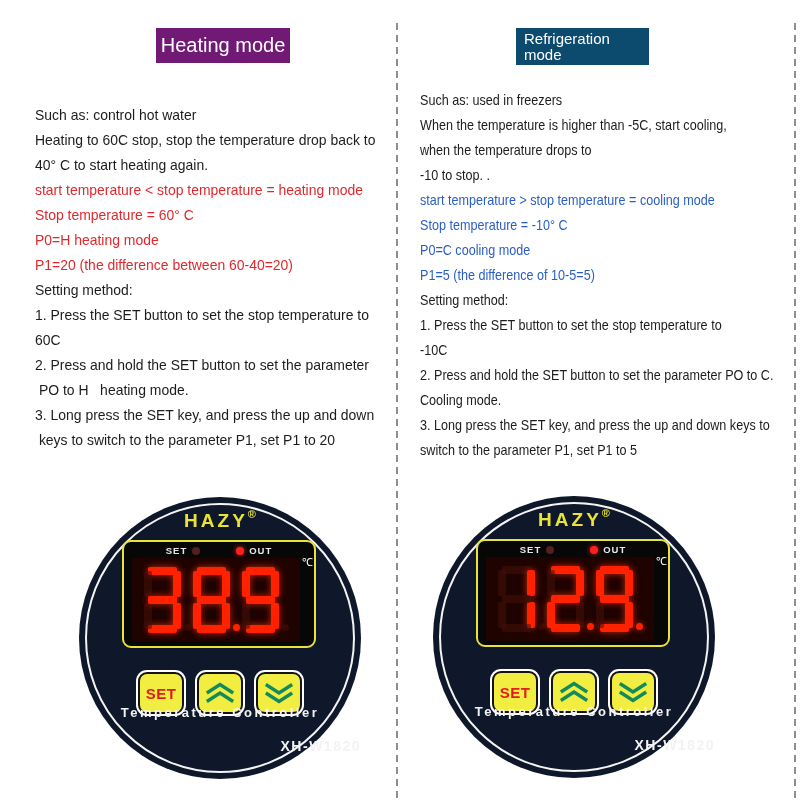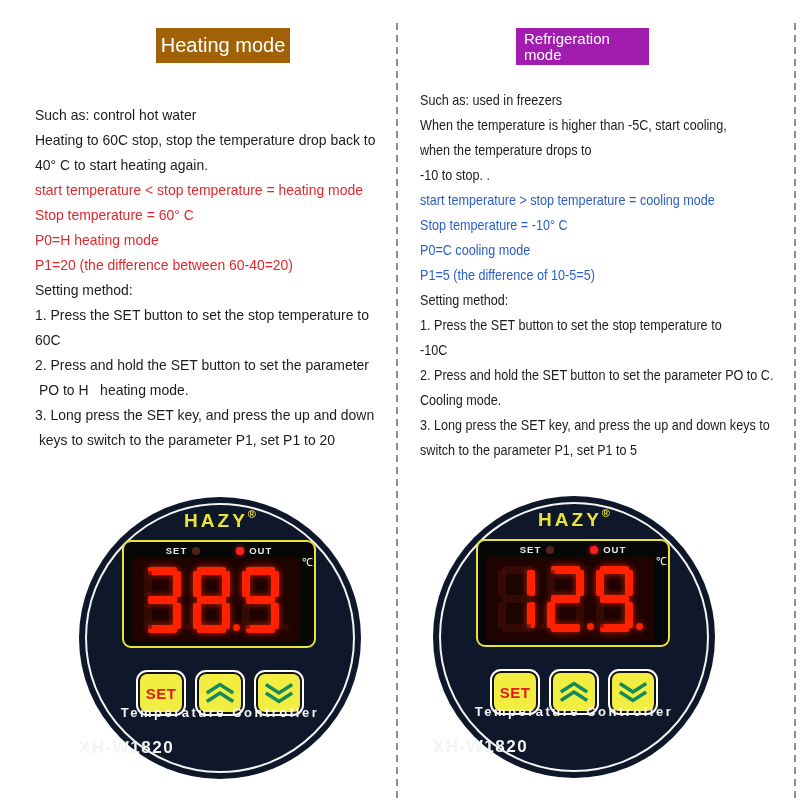--- a/index.html
+++ b/index.html
@@ -63,33 +63,33 @@
   .btn{width:46px;height:42px;border-radius:9px;background:#f2ee41;border:2px solid #141414;
        box-shadow:0 0 0 2px #ffffff;padding:0;display:flex;align-items:center;justify-content:center;}
   .btn-set{color:#e01c1c;font-weight:bold;font-size:15px;letter-spacing:.5px;
            font-family:"Liberation Sans",sans-serif;}
   .chev{display:block;}
   .chev path{fill:none;stroke:#128a5e;stroke-width:3.6;stroke-linejoin:miter;}
   .chev.down{transform:rotate(180deg);}
 
   .dev-label1{position:absolute;top:208px;left:0;right:0;text-align:center;color:#f3f3f3;
               font-size:13px;font-weight:bold;letter-spacing:2.5px;}
-  .dev-label2{position:absolute;top:241px;left:0;right:0;text-align:left;color:#f3f3f3;
-              font-size:17px;font-weight:bold;letter-spacing:1.5px;}
+  .dev-label2{position:absolute;top:241px;left:0;right:0;text-align:right;color:#f3f3f3;
+              font-size:14px;font-weight:bold;letter-spacing:1.5px;}
 </style>
 </head>
 <body>
 
 <div id="stage">
 
   <div class="vdash" id="divider-center"></div>
   <div class="vdash" id="divider-right"></div>
 
-  <div class="mode-box" id="heating-header" style="background: #a16207; color: rgb(255, 255, 255);">Heating mode</div>
-  <div class="mode-box" id="refrig-header" style="background: #a21caf; color: rgb(255, 255, 255);">Refrigeration mode</div>
+  <div class="mode-box" id="heating-header" style="background: #701a75; color: rgb(255, 255, 255);">Heating mode</div>
+  <div class="mode-box" id="refrig-header" style="background: #0c4a6e; color: rgb(255, 255, 255);">Refrigeration mode</div>
 
   <div class="copy" id="left-copy"><p class="line">Such as: control hot water</p><p class="line">Heating to 60C stop, stop the temperature drop back to</p><p class="line">40° C to start heating again.</p><p class="line" style="color: rgb(224, 40, 44);">start temperature &lt; stop temperature = heating mode</p><p class="line" style="color: rgb(224, 40, 44);">Stop temperature = 60° C</p><p class="line" style="color: rgb(224, 40, 44);">P0=H heating mode</p><p class="line" style="color: rgb(224, 40, 44);">P1=20 (the difference between 60-40=20)</p><p class="line">Setting method:</p><p class="line">1. Press the SET button to set the stop temperature to</p><p class="line">60C</p><p class="line">2. Press and hold the SET button to set the parameter</p><p class="line"> PO to H   heating mode.</p><p class="line">3. Long press the SET key, and press the up and down</p><p class="line"> keys to switch to the parameter P1, set P1 to 20</p></div>
   <div class="copy" id="right-copy"><p class="line">Such as: used in freezers</p><p class="line">When the temperature is higher than -5C, start cooling,</p><p class="line">when the temperature drops to</p><p class="line">-10 to stop. .</p><p class="line" style="color: rgb(43, 94, 197);">start temperature &gt; stop temperature = cooling mode</p><p class="line" style="color: rgb(43, 94, 197);">Stop temperature = -10° C</p><p class="line" style="color: rgb(43, 94, 197);">P0=C cooling mode</p><p class="line" style="color: rgb(43, 94, 197);">P1=5 (the difference of 10-5=5)</p><p class="line">Setting method:</p><p class="line">1. Press the SET button to set the stop temperature to</p><p class="line">-10C</p><p class="line">2. Press and hold the SET button to set the parameter PO to C.</p><p class="line">Cooling mode.</p><p class="line">3. Long press the SET key, and press the up and down keys to</p><p class="line">switch to the parameter P1, set P1 to 5</p></div>
 
   <div class="device" style="left:79px;top:497px;">
     <div class="ring"></div>
     <div class="brand"><span>HAZY</span><sup>®</sup></div>
     <div class="panel">
       <div class="ind-row">
         <span>SET</span>

